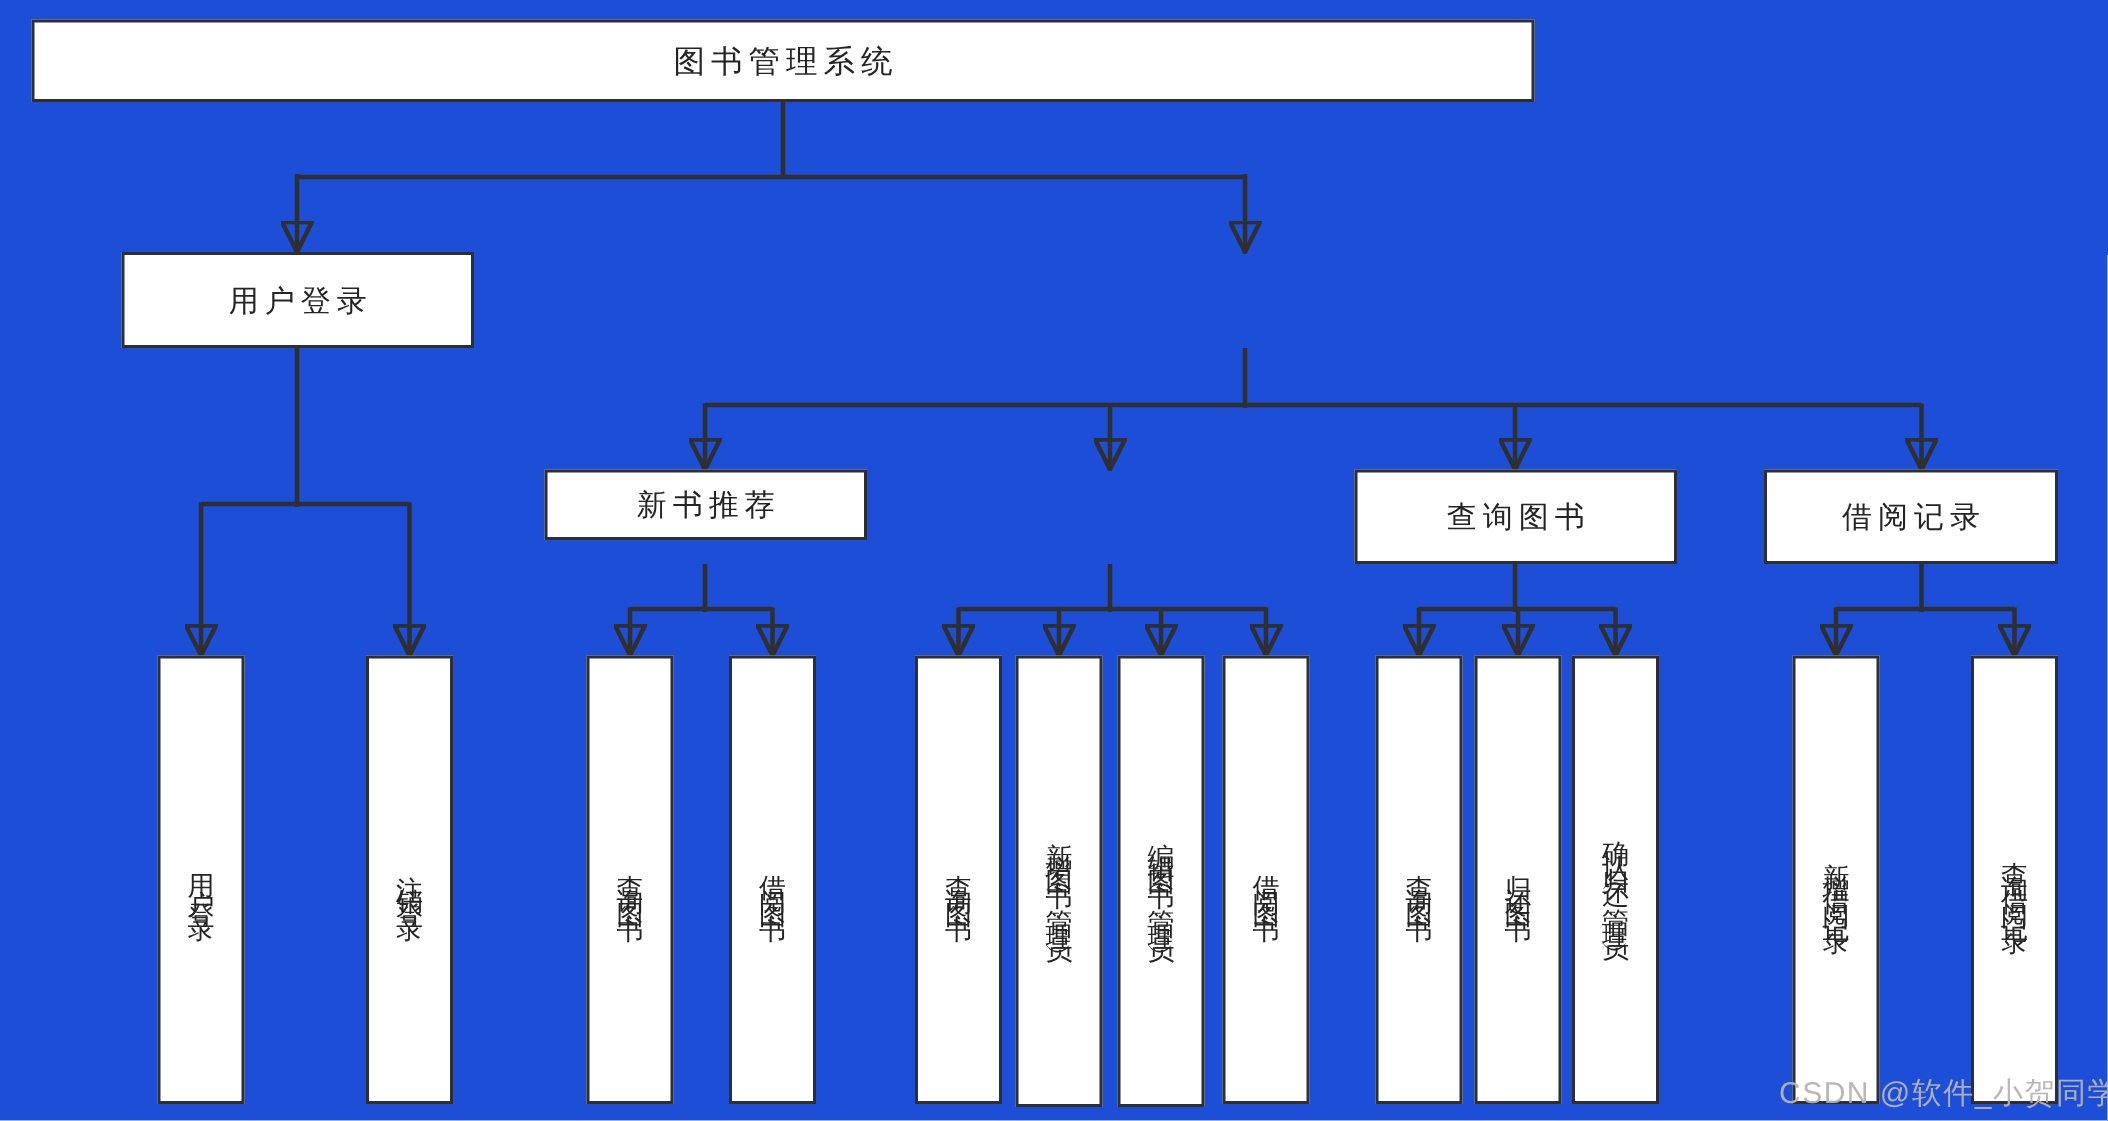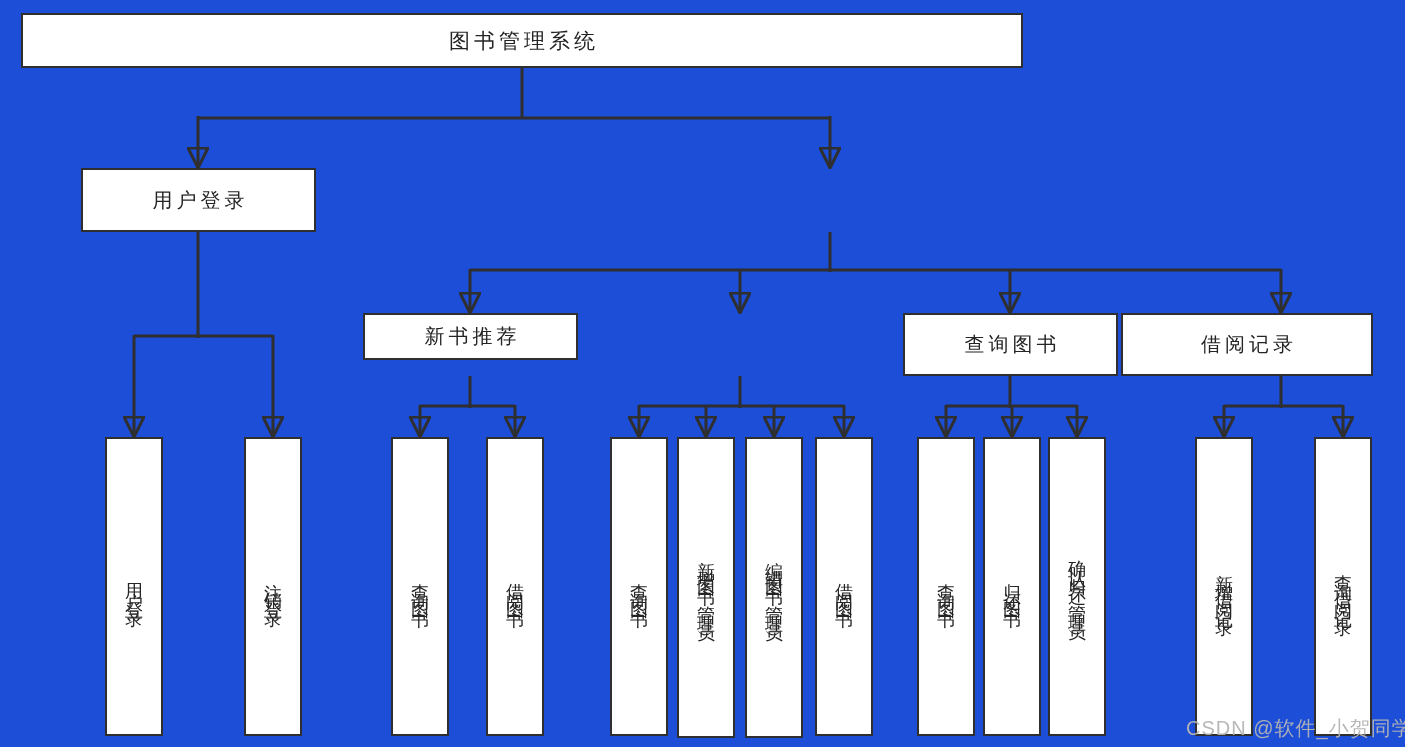--- a/index.html
+++ b/index.html
@@ -99,21 +99,21 @@
   <div class="box" style="left:81px;top:168px;width:235px;height:64px">
     <span class="hlabel">用户登录</span>
   </div>
 
   <div class="box" style="left:363px;top:313px;width:215px;height:47px">
     <span class="hlabel">新书推荐</span>
   </div>
   <div class="box" style="left:903px;top:313px;width:215px;height:63px">
     <span class="hlabel">查询图书</span>
   </div>
-  <div class="box" style="left:1121px;top:313px;width:252px;height:63px">
+  <div class="box" style="left:1176px;top:313px;width:196px;height:63px">
     <span class="hlabel">借阅记录</span>
   </div>
 
   <div class="box leaf" style="left:105px;top:437px;width:58px;height:299px">
     <span>用户登录</span>
   </div>
   <div class="box leaf" style="left:244px;top:437px;width:58px;height:299px">
     <span>注销登录</span>
   </div>
 

